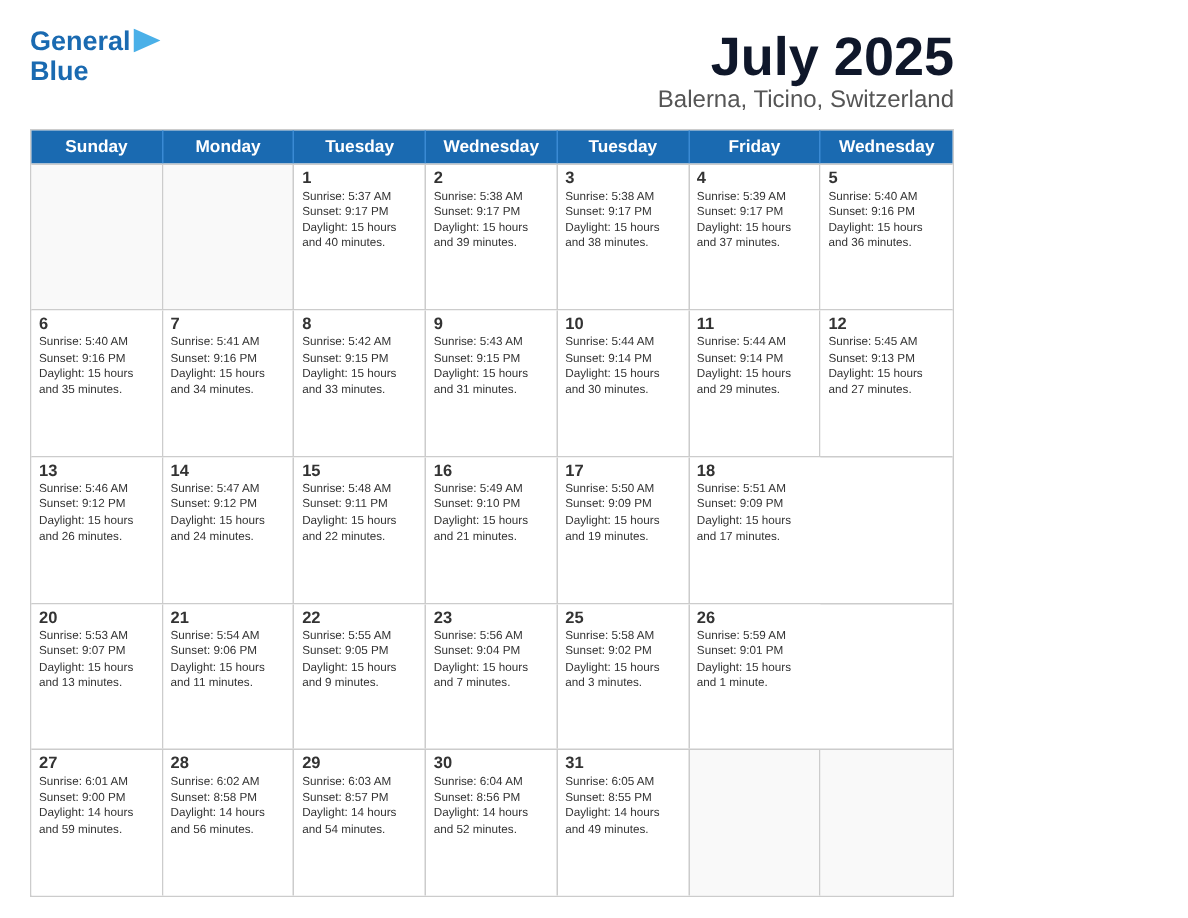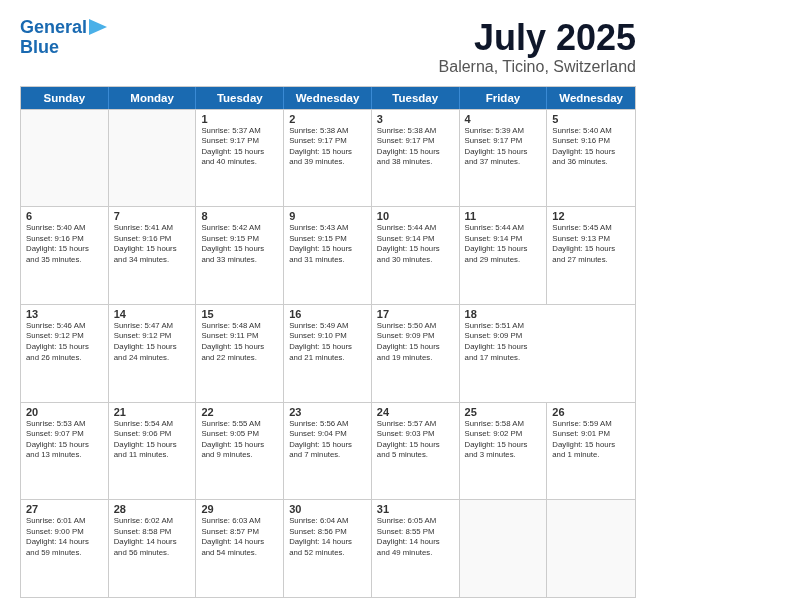--- a/index.html
+++ b/index.html
@@ -231,24 +231,20 @@
           </div>
           <div class="cal-cell">
             <div class="day-num">22</div>
             <div class="day-info">Sunrise: 5:55 AM<br>Sunset: 9:05 PM<br>Daylight: 15 hours and 9 minutes.</div>
           </div>
           <div class="cal-cell">
             <div class="day-num">23</div>
             <div class="day-info">Sunrise: 5:56 AM<br>Sunset: 9:04 PM<br>Daylight: 15 hours and 7 minutes.</div>
           </div>
           <div class="cal-cell">
-            <div class="day-num">24</div>
-            <div class="day-info">Sunrise: 5:57 AM<br>Sunset: 9:03 PM<br>Daylight: 15 hours and 5 minutes.</div>
-          </div>
-          <div class="cal-cell">
             <div class="day-num">25</div>
             <div class="day-info">Sunrise: 5:58 AM<br>Sunset: 9:02 PM<br>Daylight: 15 hours and 3 minutes.</div>
           </div>
           <div class="cal-cell">
             <div class="day-num">26</div>
             <div class="day-info">Sunrise: 5:59 AM<br>Sunset: 9:01 PM<br>Daylight: 15 hours and 1 minute.</div>
           </div>
         </div>
         <div class="cal-row">
           <div class="cal-cell">

